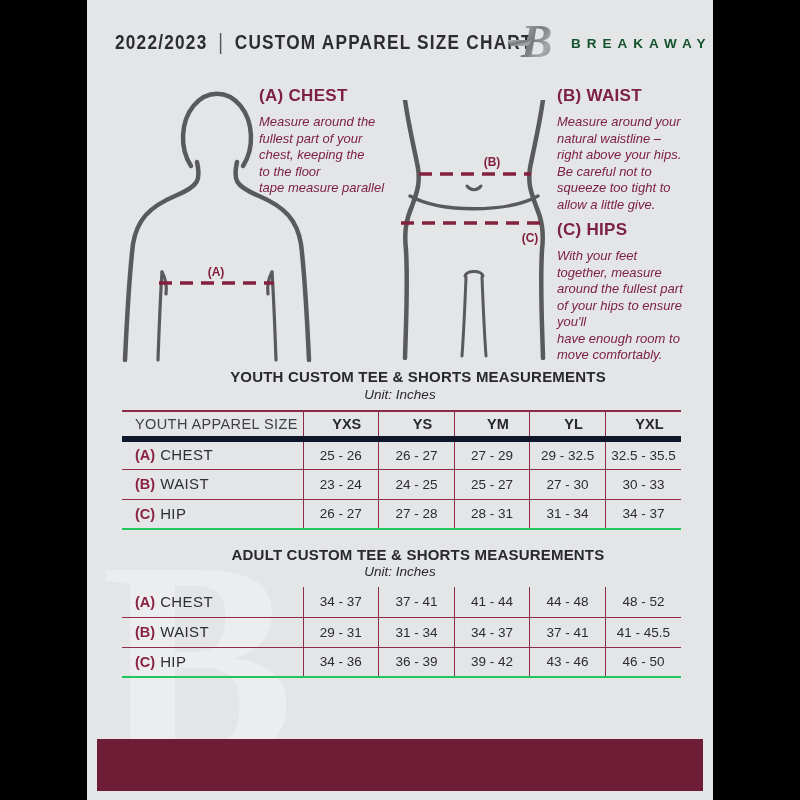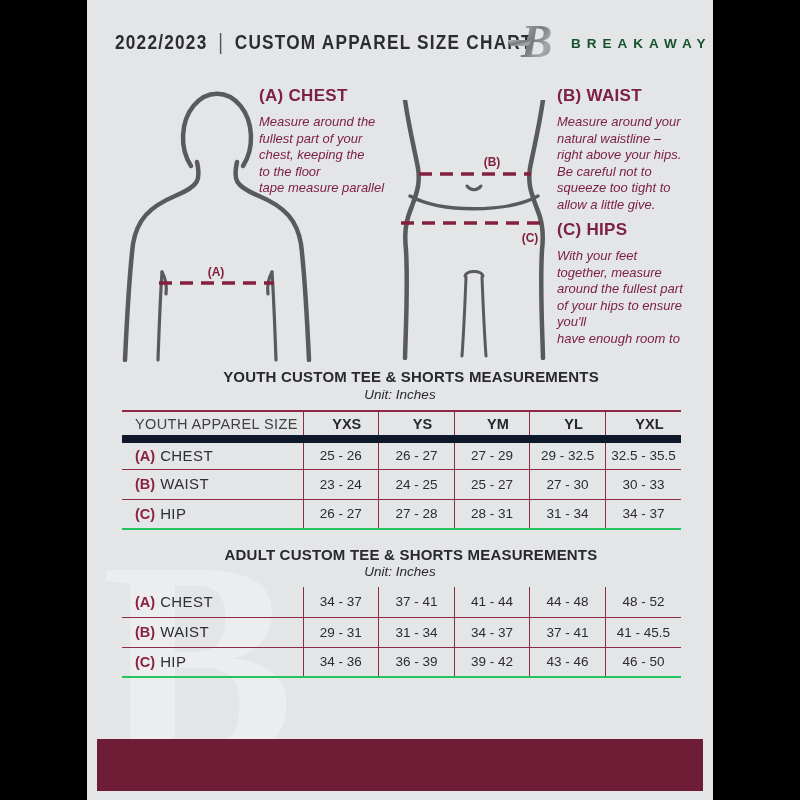--- a/index.html
+++ b/index.html
@@ -38,38 +38,38 @@
   .fig-label { font-family: "Liberation Sans", sans-serif; font-size: 12px; font-weight: bold; fill: #82203e; }
   
   .inst { position: absolute; z-index: 1; }
   .inst-a { left: 172px; top: 86px; width: 172px; }
   .inst-b { left: 470px; top: 86px; width: 154px; }
   .inst-c { left: 470px; top: 220px; width: 164px; }
   .inst-heading { font-size: 17px; font-weight: bold; color: #7c2142; letter-spacing: 0.3px; margin-bottom: 8px; }
   .inst-text { font-size: 13px; font-style: italic; color: #7c2142; line-height: 16.5px; }
   
   .section-title {
-    position: absolute; left: 0; width: 648px; text-align: center;
+    position: absolute; left: 7px; width: 648px; text-align: center;
     font-weight: bold; font-size: 15px; color: #28292b; letter-spacing: 0.2px; z-index: 1;
   }
   .unit-line {
     position: absolute; left: 0; width: 626px; text-align: center;
     font-style: italic; font-size: 13.5px; color: #28292b; z-index: 1;
   }
   .youth-title { top: 368px; } .youth-unit { top: 387px; }
   .adult-title { top: 546px; } .adult-unit { top: 564px; }
   
   .size-table {
     position: absolute; left: 35px; width: 559px;
     border-collapse: collapse; table-layout: fixed;
     background: transparent; z-index: 1;
   }
   .youth-table { top: 410px; }
   .adult-table { top: 587px; }
-  .size-table tr.head-row { height: 28px; border-top: 2px solid #8e2b46; border-bottom: 8px solid #0f172a; }
+  .size-table tr.head-row { height: 28px; border-top: 2px solid #8e2b46; border-bottom: 6px solid #0f172a; }
   .size-table tr.data-row { height: 30px; border-bottom: 1.6px solid #8e2b46; }
   .size-table tr.data-row:last-child { border-bottom: 2px solid #22c55e; }
   .size-table td { vertical-align: middle; }
   .size-table td + td { border-left: 1.6px solid #8e2b46; }
   .first-head {
     font-weight: normal; font-size: 14.5px; color: #404143;
     letter-spacing: 0.4px; text-align: left; padding-left: 13px;
   }
   .col-head { font-weight: bold; font-size: 14.5px; text-align: center; color: #27282a; padding-left: 12px; }
   .row-head-cell { text-align: left; padding-left: 13px; white-space: nowrap; }
@@ -166,20 +166,21 @@
 
   <div class="inst inst-c">
     <div class="inst-heading">(C) HIPS</div>
     <div class="inst-text">
       <div>With your feet</div>
       <div>together, measure</div>
       <div>around the fullest part</div>
       <div>of your hips to ensure</div>
       <div>you'll</div>
       <div>have enough room to</div>
+      <div>move comfortably.</div>
     </div>
   </div>
 
   <div class="watermark">B</div>
 
   <div class="section-title youth-title">YOUTH CUSTOM TEE &amp; SHORTS MEASUREMENTS</div>
   <div class="unit-line youth-unit">Unit: Inches</div>
 
   <table class="size-table youth-table">
     <colgroup>

